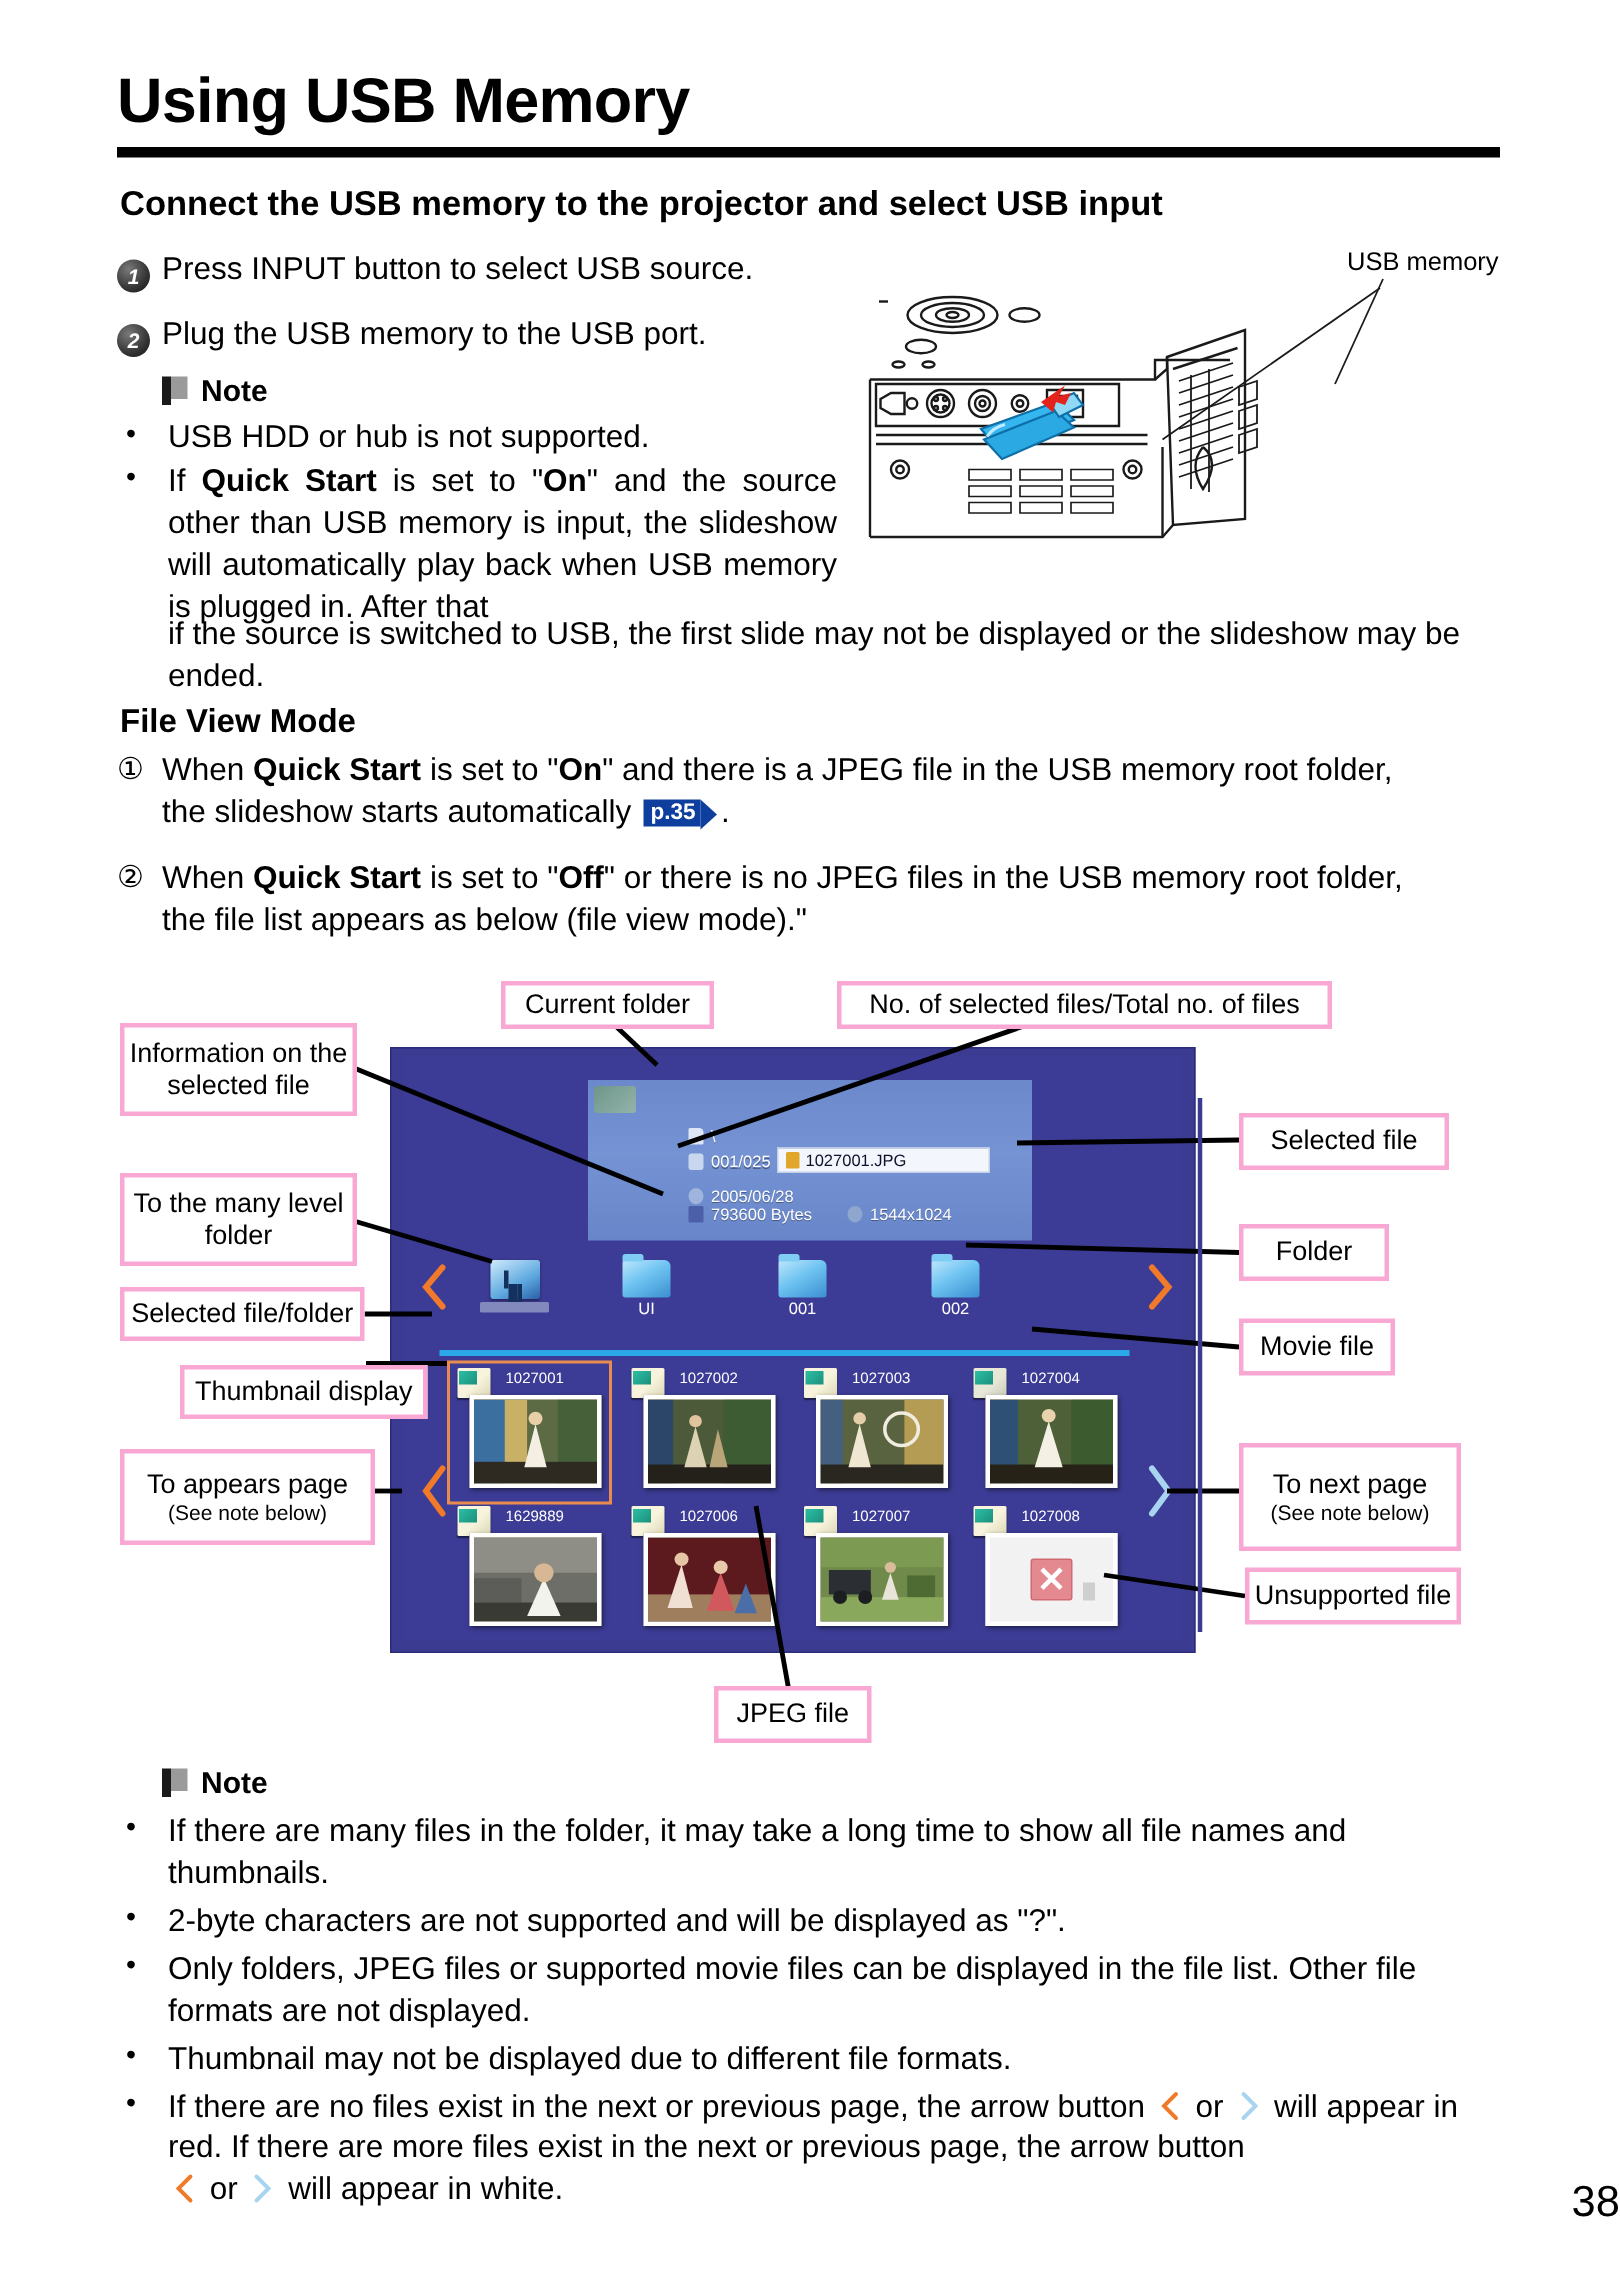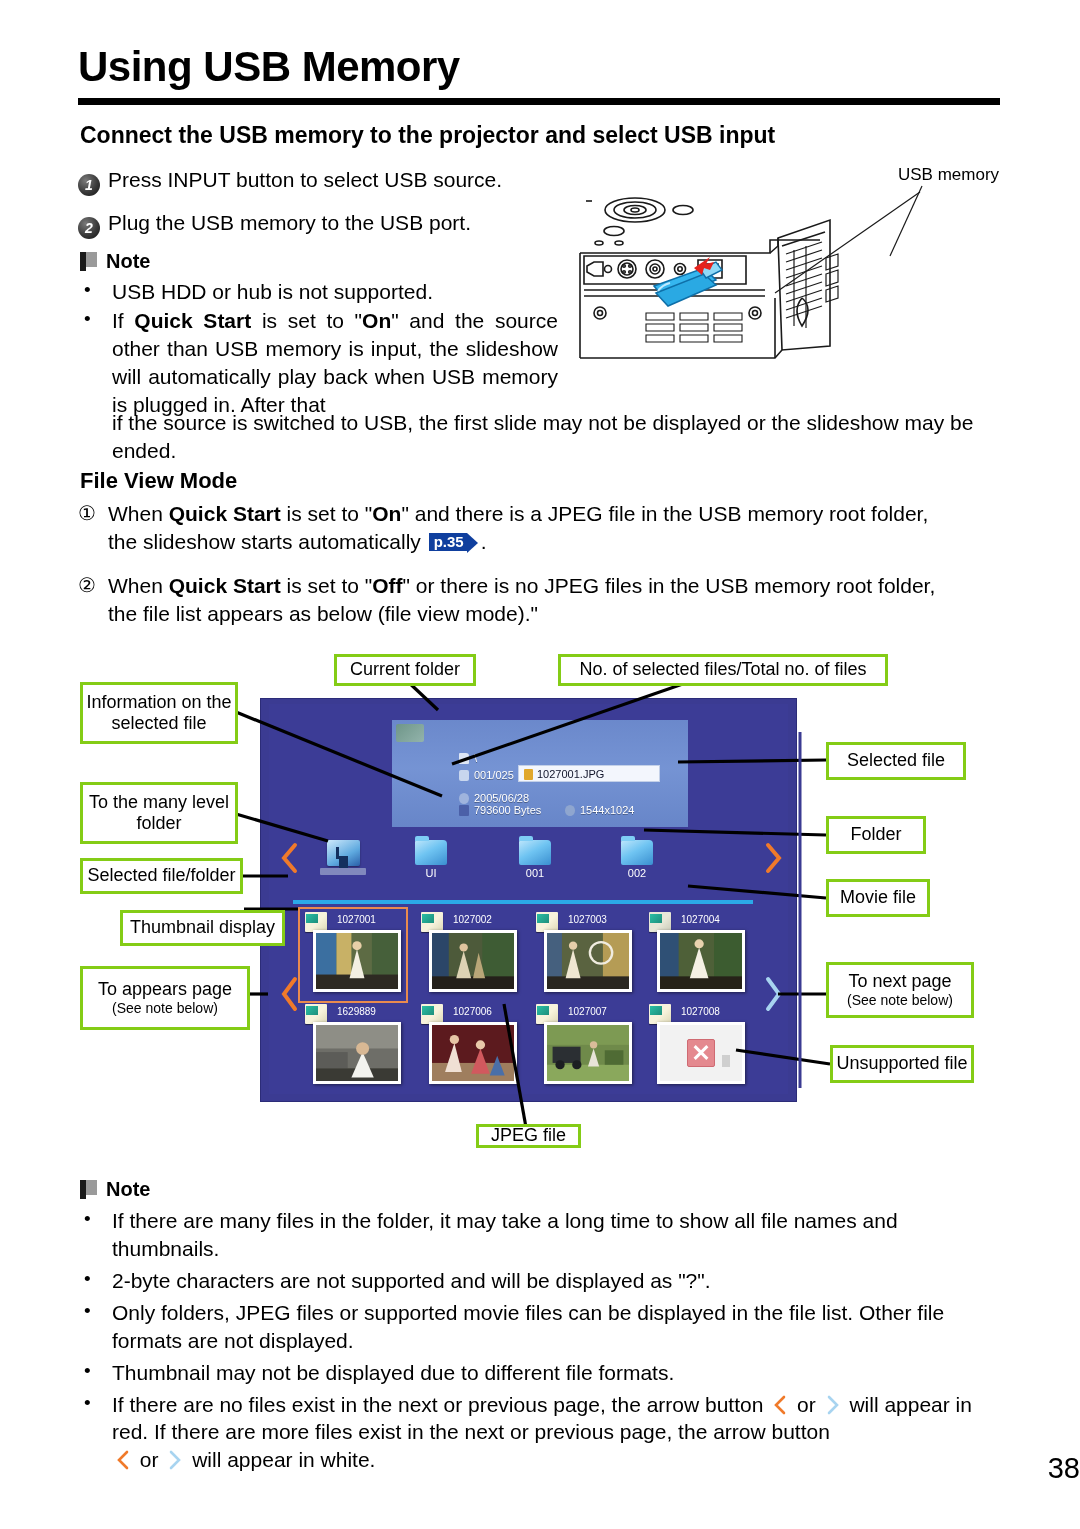--- a/index.html
+++ b/index.html
@@ -73,20 +73,21 @@
     margin-right: 8px;
   }
   #step-1 { top: 168px; }
   #step-2 { top: 211px; }
 
   
   .note-head {
     position: absolute;
     font-size: 20px;
     font-weight: bold;
+    margin-left: 28px;
   }
   .note-flag {
     display: inline-block;
     width: 17px;
     height: 19px;
     vertical-align: -3px;
     margin-right: 9px;
     position: relative;
   }
   .note-flag::before {
@@ -214,21 +215,21 @@
   #diagram {
     position: absolute;
     left: 0;
     top: 636px;
     width: 1080px;
     height: 540px;
   }
 
   .callout {
     position: absolute;
-    border: 3px solid #84cc16;
+    border: 3px solid #f9a8d4;
     background: #fff;
     box-sizing: border-box;
     display: flex;
     flex-direction: column;
     align-items: center;
     justify-content: center;
     font-size: 18px;
     line-height: 1.18;
     text-align: center;
     z-index: 5;
@@ -733,30 +734,30 @@
     </div>
 
     <div class="callout" style="left:826px; top:180px; width:100px; height:38px;">
       <span>Folder</span>
     </div>
 
     <div class="callout" style="left:826px; top:243px; width:104px; height:38px;">
       <span>Movie file</span>
     </div>
 
-    <div class="callout" style="left:826px; top:326px; width:148px; height:56px;">
+    <div class="callout" style="left:826px; top:326px; width:148px; height:72px;">
       <span>To next page</span>
       <span class="sub">(See note below)</span>
     </div>
 
     <div class="callout" style="left:830px; top:409px; width:144px; height:38px;">
       <span>Unsupported file</span>
     </div>
 
-    <div class="callout" style="left:476px; top:488px; width:105px; height:24px;">
+    <div class="callout" style="left:476px; top:488px; width:105px; height:38px;">
       <span>JPEG file</span>
     </div>
   </div>
 
   <div id="osd-screen">
     <div id="osd-inner">
 
       <div id="info-panel"></div>
       <div id="info-thumb-ghost"></div>
 

